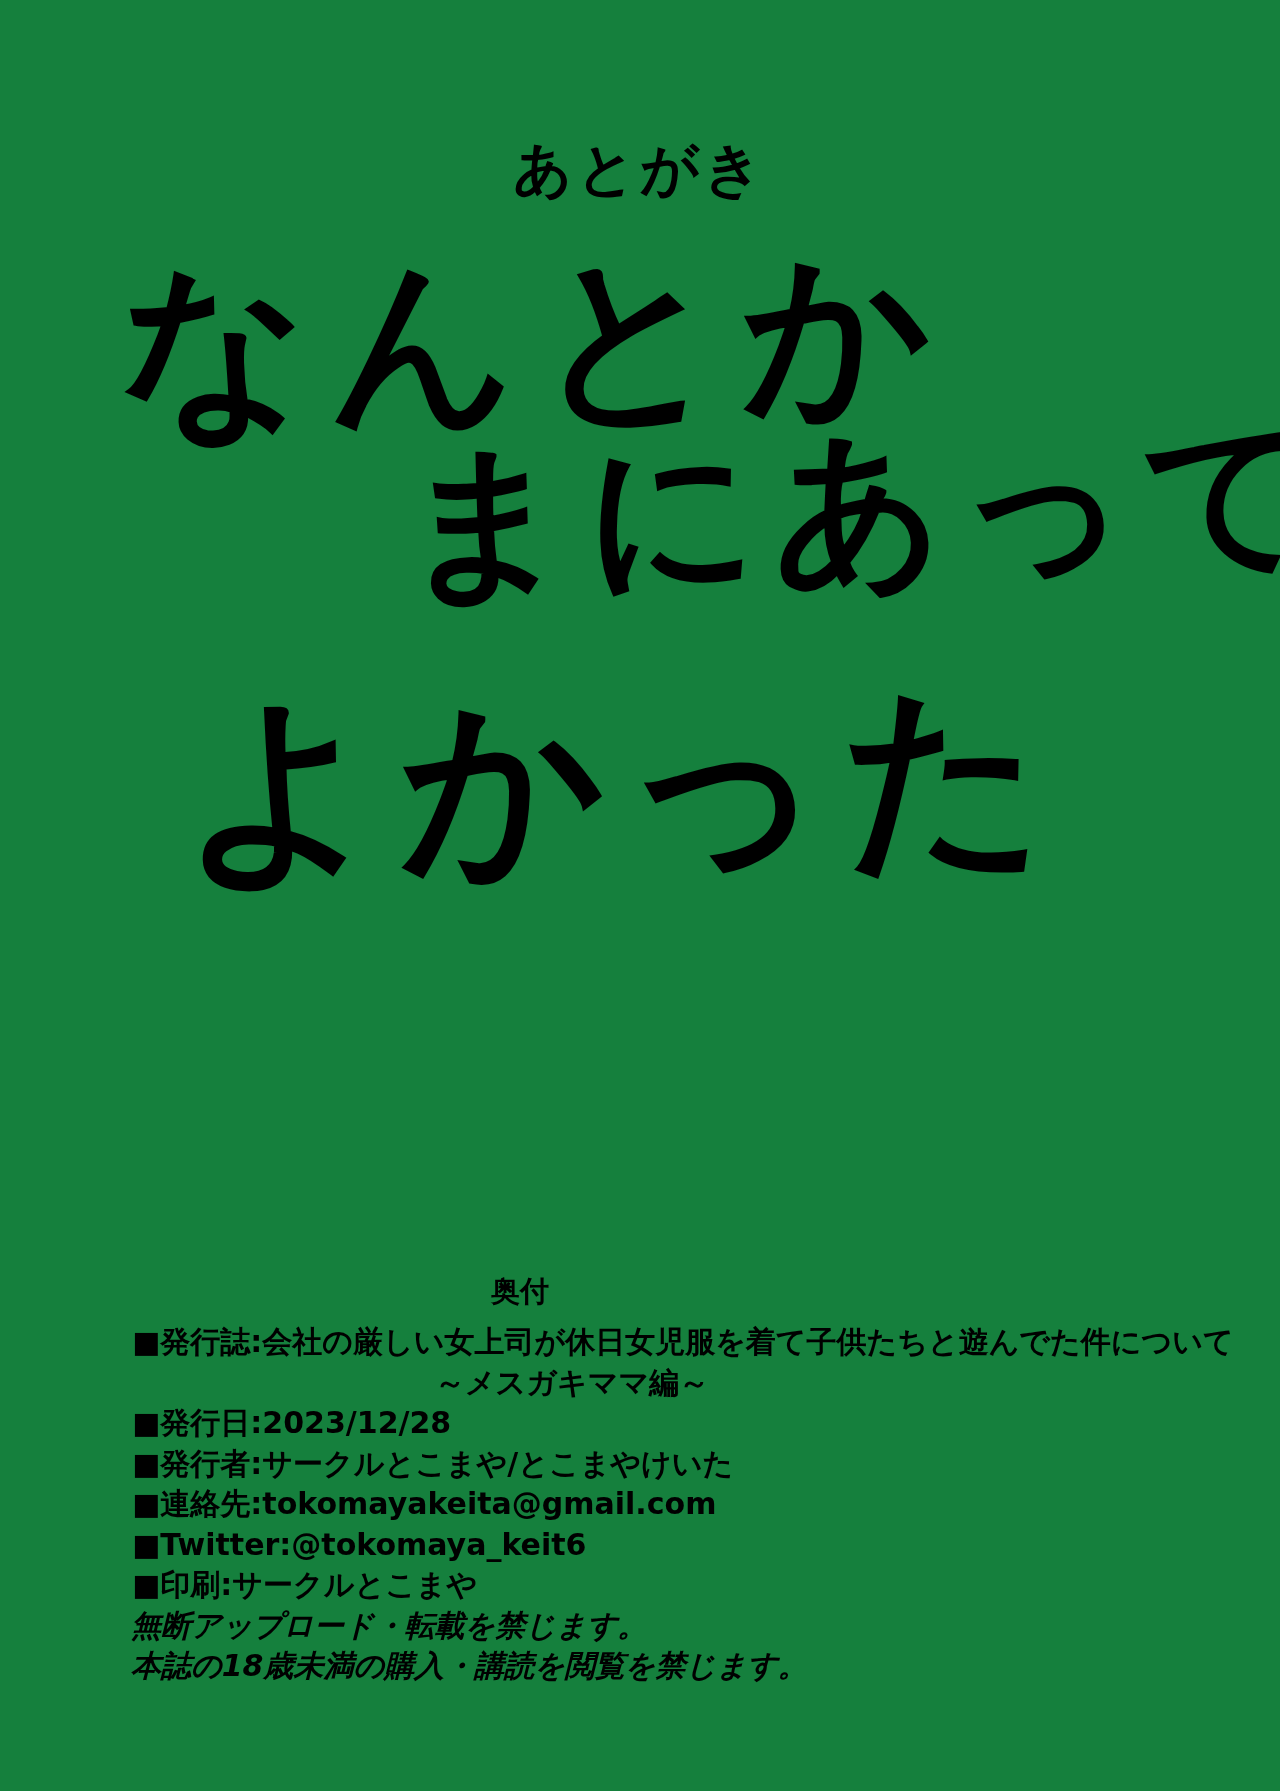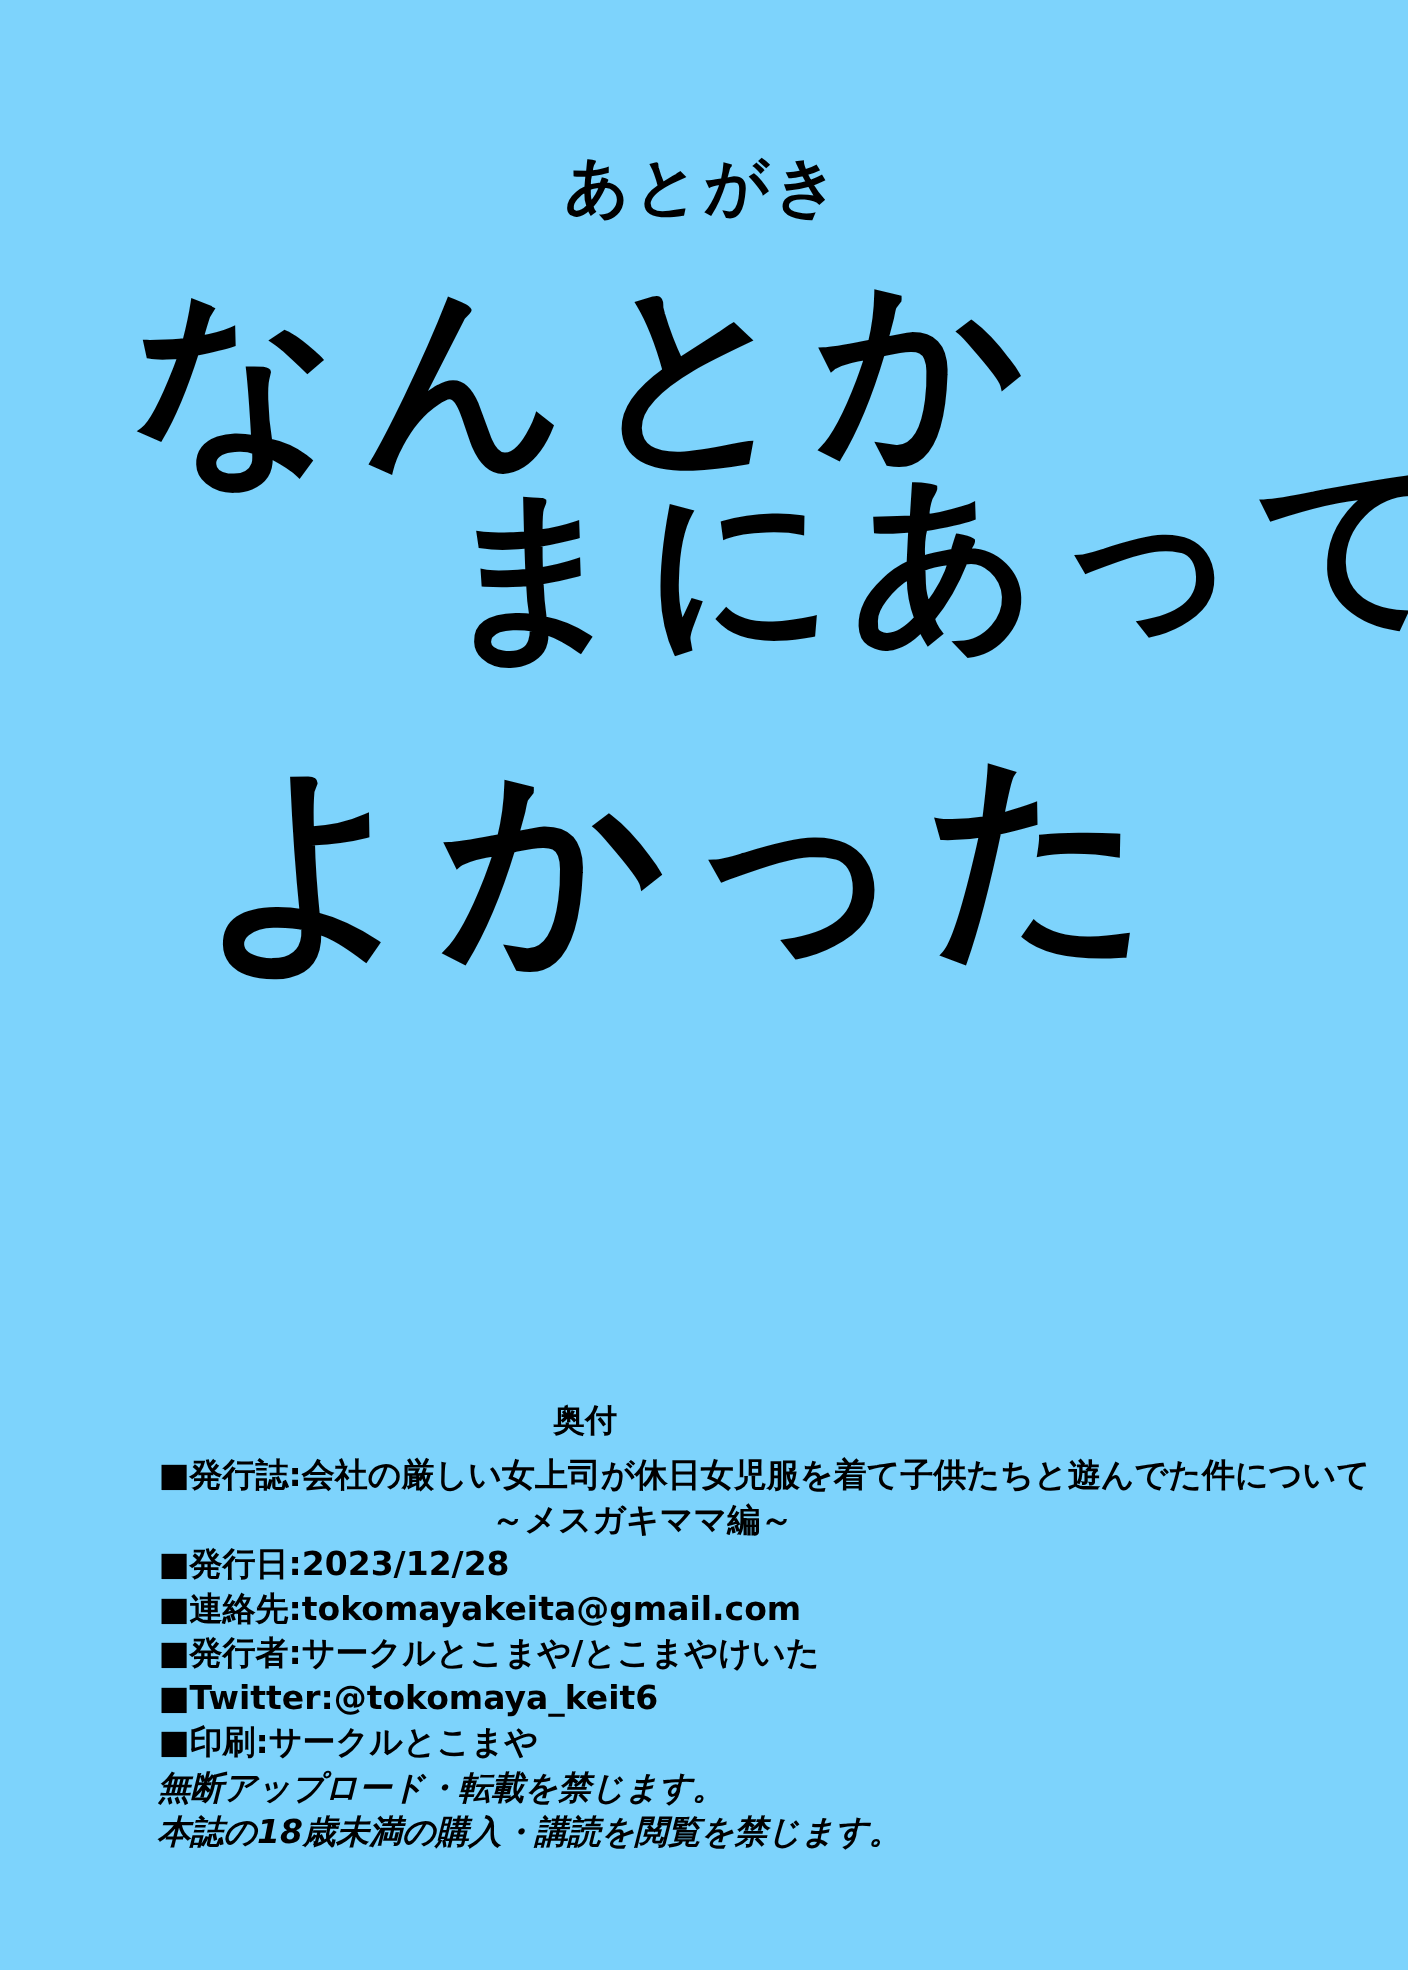--- a/index.html
+++ b/index.html
@@ -13,21 +13,21 @@
     position: relative;
     font-family: "Liberation Sans", sans-serif;
     color: #000000;
     overflow: hidden;
   }
 
   .page {
     position: relative;
     width: 1280px;
     height: 1791px;
-    background: #7dd3fc;
+    background: #15803d;
   }
 
   
   .afterword-title {
     position: absolute;
     top: 140px;
     left: 0;
     width: 1280px;
     text-align: center;
     font-size: 58px;
@@ -76,21 +76,21 @@
     font-size: 200px;
     letter-spacing: 16px;
     transform: rotate(-1deg);
     transform-origin: left center;
   }
 
   
   .colophon {
     position: absolute;
     top: 1272px;
-    left: 16px;
+    left: 4px;
     width: 1032px;
   }
   .colophon-title {
     text-align: center;
     font-size: 29px;
     font-weight: bold;
     font-family: "DejaVu Sans", "Liberation Sans", sans-serif;
     margin-bottom: 10px;
   }
   .colophon-lines {
@@ -126,22 +126,22 @@
 
   <div class="handwritten hw-line3">よかった</div>
 
   <div class="colophon">
     <div class="colophon-title">奥付</div>
 
     <div class="colophon-lines">
       <div class="line">■発行誌:会社の厳しい女上司が休日女児服を着て子供たちと遊んでた件について</div>
       <div class="line indent">～メスガキママ編～</div>
       <div class="line">■発行日:2023/12/28</div>
+      <div class="line">■発行者:サークルとこまや/とこまやけいた</div>
       <div class="line">■連絡先:tokomayakeita@gmail.com</div>
-      <div class="line">■発行者:サークルとこまや/とこまやけいた</div>
       <div class="line">■Twitter:@tokomaya_keit6</div>
       <div class="line">■印刷:サークルとこまや</div>
       <div class="line nobullet">無断アップロード・転載を禁じます。</div>
       <div class="line nobullet">本誌の18歳未満の購入・講読を閲覧を禁じます。</div>
     </div>
   </div>
 
 </div>
 
 </body></html>

